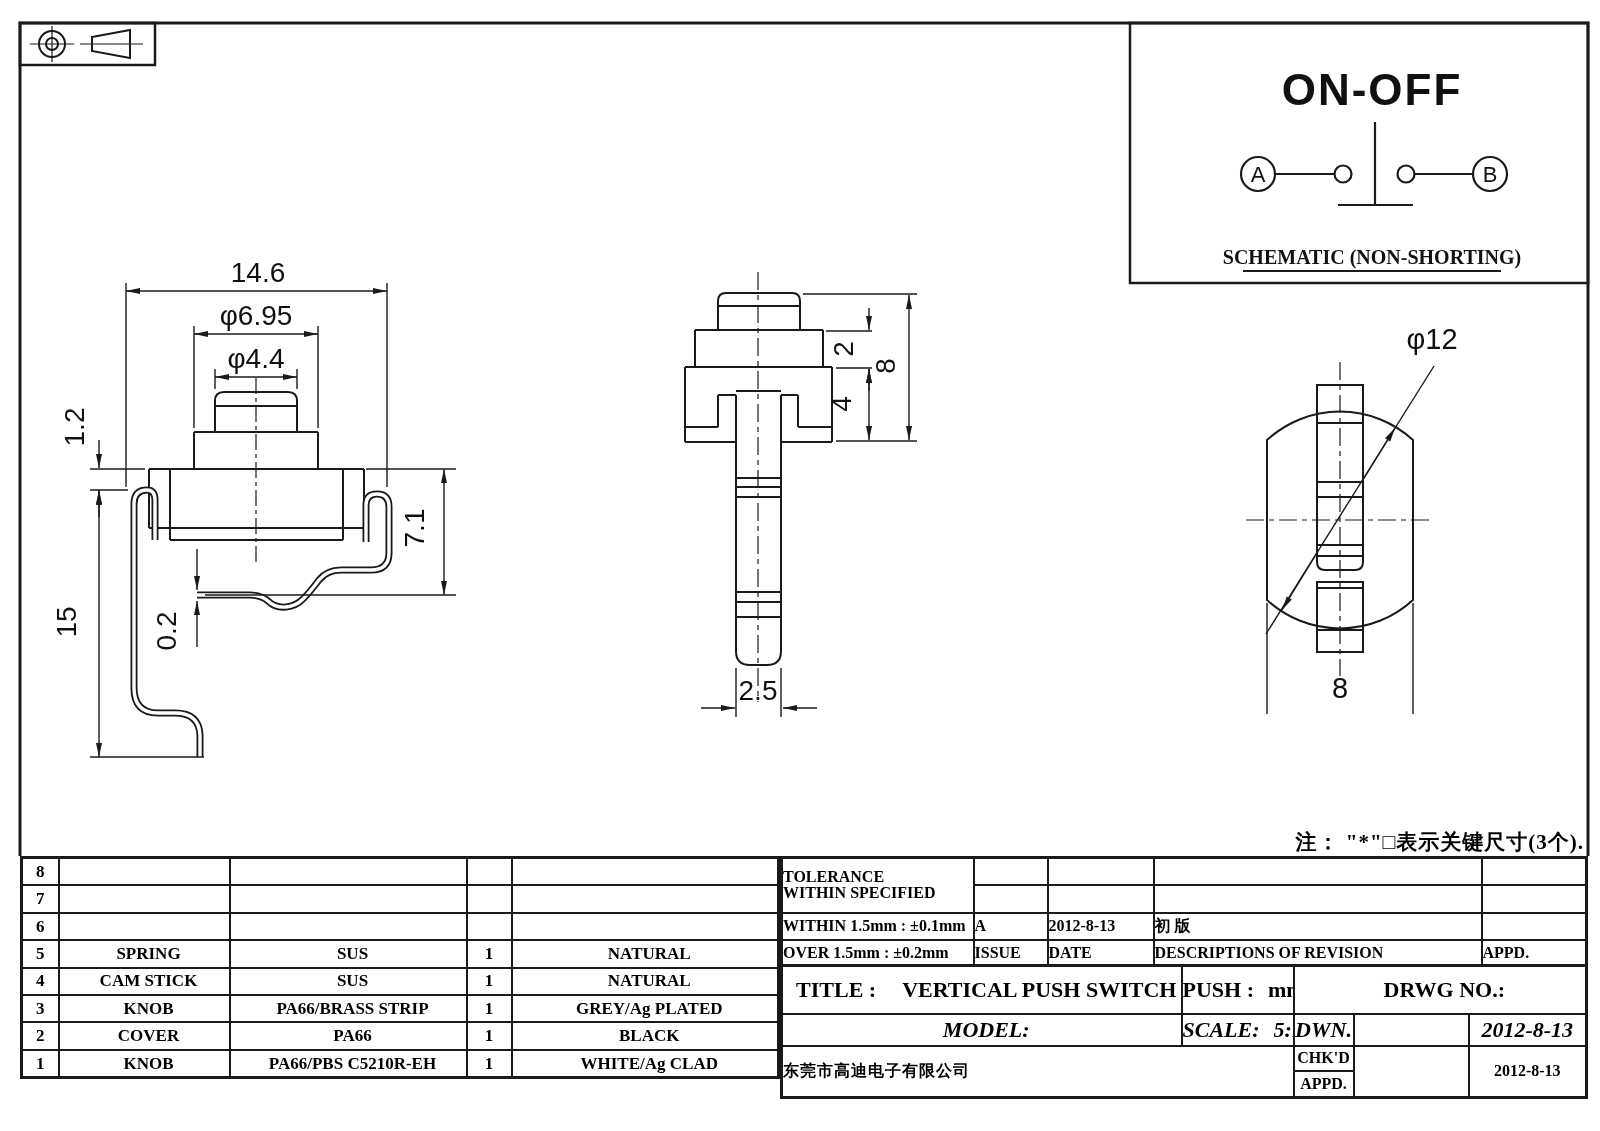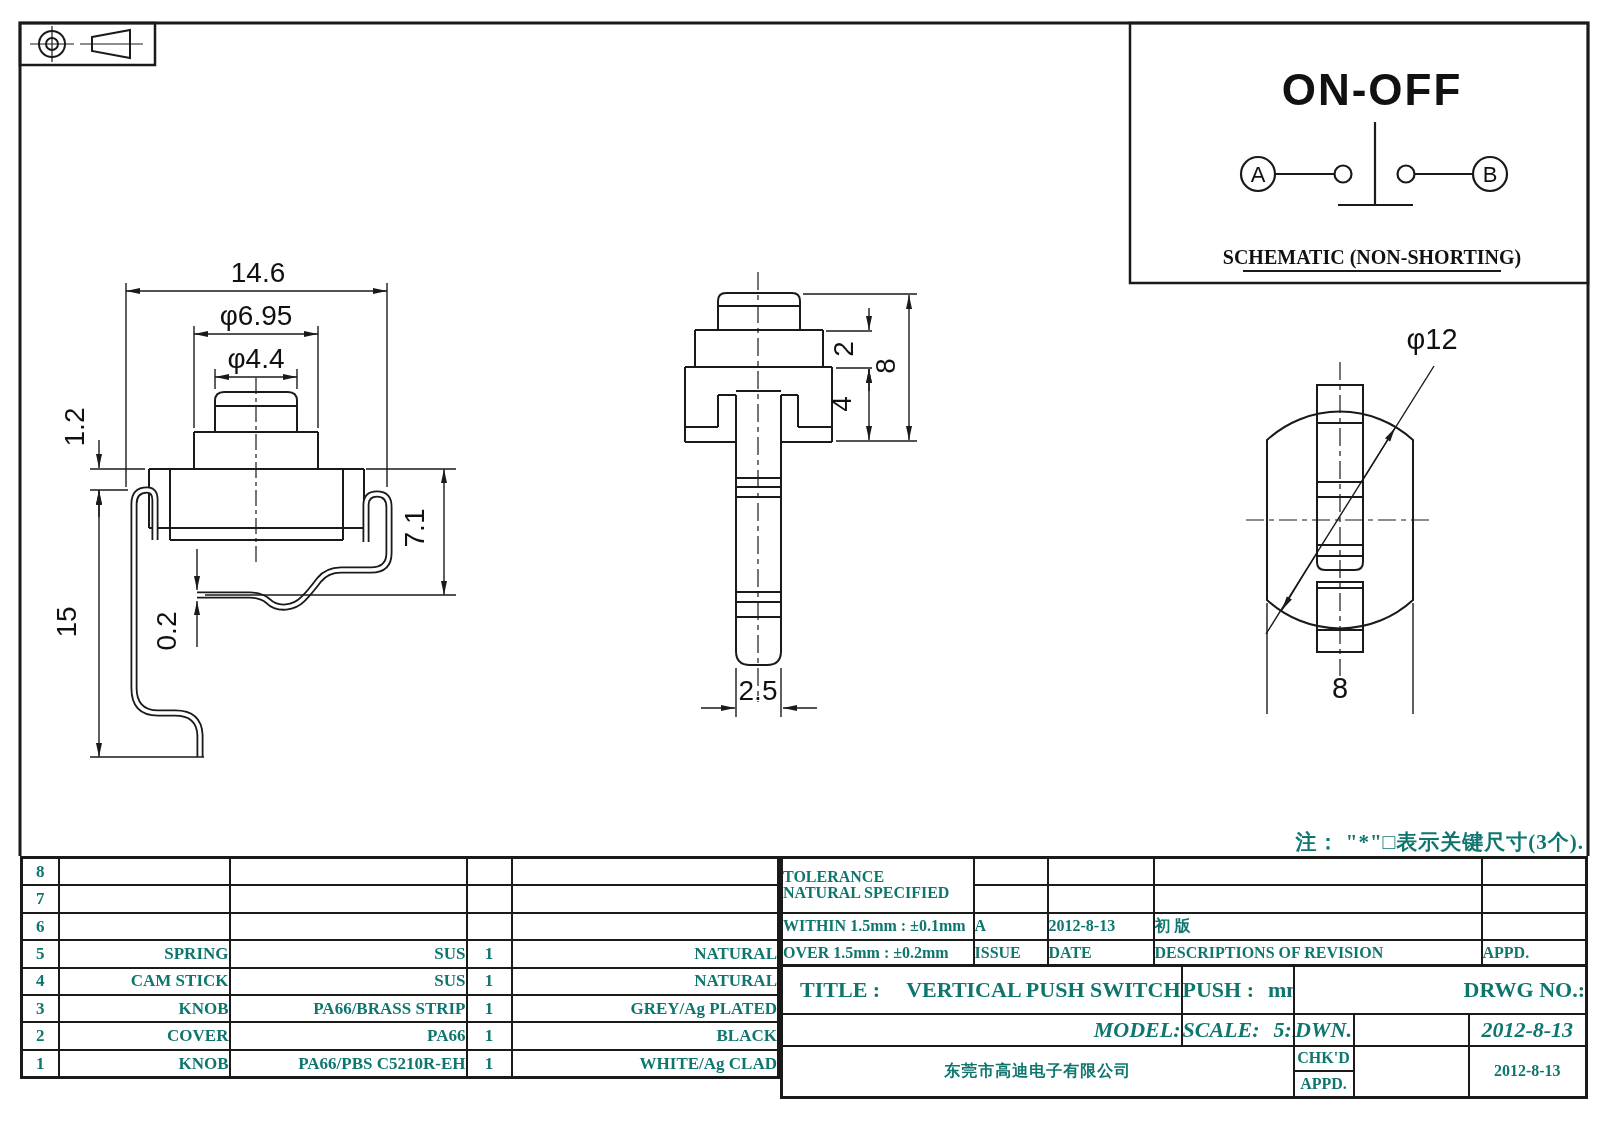--- a/index.html
+++ b/index.html
@@ -1,40 +1,40 @@
 <!DOCTYPE html>
 <html><head>
 <meta charset="utf-8">
 <style>
   html,body{margin:0;padding:0;background:#e8e8e8;}
-  .sheet{position:relative;width:1600px;height:1131px;background:#ffffff;color:#0f766e;
+  .sheet{position:relative;width:1600px;height:1131px;background:#ffffff;color:#000000;
          font-family:"Liberation Serif",serif;overflow:hidden;}
   .draw-layer{position:absolute;left:0;top:0;width:1600px;height:856px;}
   svg line,svg path,svg rect,svg circle,svg polyline{vector-effect:none;}
   .note-line{position:absolute;top:828px;left:1000px;width:584px;text-align:right;
              font-size:21px;font-weight:bold;letter-spacing:1px;
              font-family:"Liberation Serif",serif;}
   table{border-collapse:collapse;table-layout:fixed;position:absolute;background:#fff;}
   td{border:2px solid #1a1a1a;padding:0;vertical-align:middle;line-height:1.05;
      font-weight:bold;overflow:hidden;white-space:nowrap;}
   .parts-table{left:20px;top:856px;width:760px;border:3px solid #1a1a1a;}
   .parts-table td{height:25.4px;font-size:17px;}
   .cell-c{text-align:center;}
-  .cell-l{text-align:right;padding-left:9px;}
+  .cell-l{text-align:center;padding-left:9px;}
   .rev-table{left:780px;top:856px;width:808px;border:3px solid #1a1a1a;}
   .rev-table td{height:25.4px;font-size:16px;}
   .tol-small{font-size:15px;}
   .title-table{left:780px;top:964px;width:808px;border:3px solid #1a1a1a;}
   .title-table td{font-size:22px;}
   .row-e td{height:46px;}
   .row-f td{height:30px;font-style:italic;}
   .row-g1 td{height:23px;font-size:16px;}
   .row-g2 td{height:24px;font-size:16px;}
   .company-cell{font-family:"Liberation Sans","DejaVu Sans",sans-serif;
-                font-size:40px;font-weight:bold;text-align:center;letter-spacing:1px;margin-top:31px;}
+                font-size:40px;font-weight:bold;text-align:left;letter-spacing:1px;margin-top:31px;}
   .lbl-gap{display:inline-block;width:26px;}
   .sm-gap{display:inline-block;width:14px;}
   .date-cell{font-size:17px;text-align:center;}
 </style>
 </head>
 <body>
 
 <div class="sheet">
 
 <svg class="draw-layer" viewBox="0 0 1600 856" font-family="Liberation Sans, sans-serif">
@@ -298,21 +298,21 @@
         <col style="width:192px">
         <col style="width:74px">
         <col style="width:106px">
         <col style="width:328px">
         <col>
       </colgroup>
   <tbody>
         <tr>
     <td rowspan="2">
       <div>TOLERANCE</div>
-      <div>NATURAL  SPECIFIED</div>
+      <div>WITHIN  SPECIFIED</div>
     </td>
     <td></td>
           <td></td>
           <td></td>
           <td></td>
   </tr>
   <tr>
           <td></td>
           <td></td>
           <td></td>

